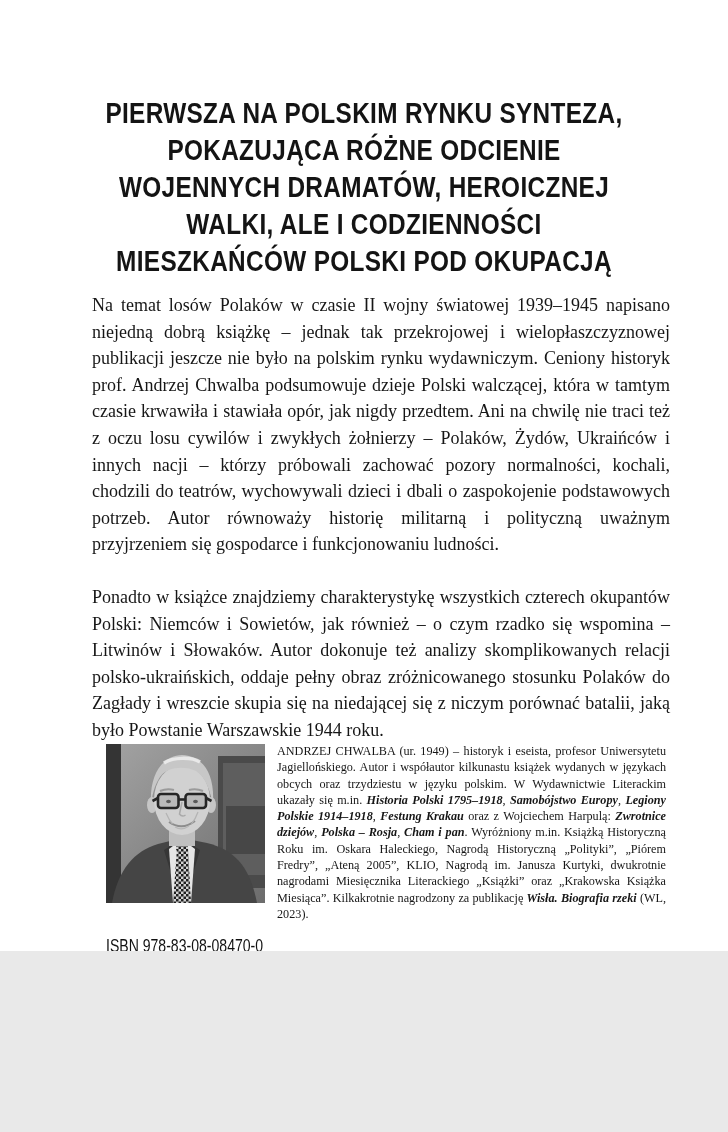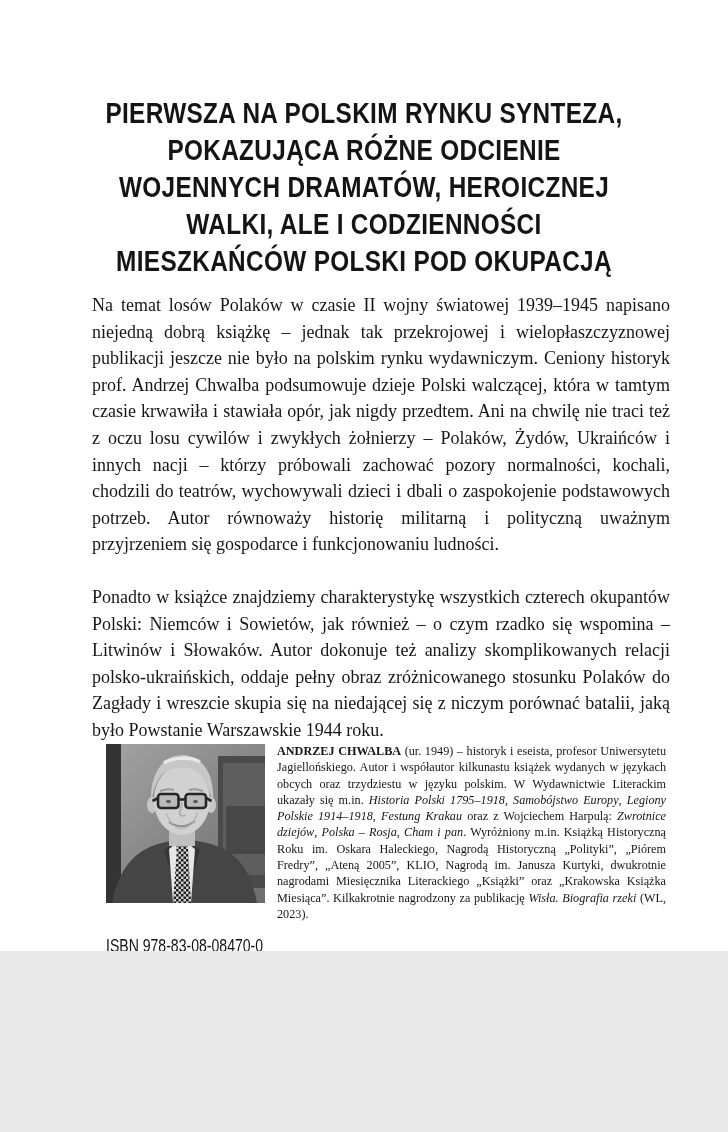--- a/index.html
+++ b/index.html
@@ -24,22 +24,22 @@
   }
   .body-copy p { margin:0; }
   .body-copy p + p { margin-top:26px; }
   .author-photo { position:absolute; left:106px; top:744px; width:159px; height:159px; }
   .bio {
     position:absolute; left:277px; top:743px; width:389px;
     font-family:"Liberation Serif", serif;
     font-size:12.2px; line-height:16.3px; text-align:justify;
     color:#161616;
   }
-  .bio span.b { font-weight:bold; }
-  .bio span.i { font-style:italic; }
+  .bio span.b { font-weight:normal; }
+  .bio span.i { font-style:italic;font-weight:bold; }
   .isbn-label {
     position:absolute; left:106px; top:935px;
     font-family:"Liberation Sans", sans-serif; font-size:19px; color:#111;
     white-space:nowrap; transform:scaleX(0.74); transform-origin:0 0;
   }
   .barcode-wrap { position:absolute; left:100px; top:953px; }
   .publisher-logo { position:absolute; left:361px; top:991px; }
   .publisher-name {
     position:absolute; left:390px; top:992px;
     font-family:"Liberation Serif", serif; font-weight:normal;

